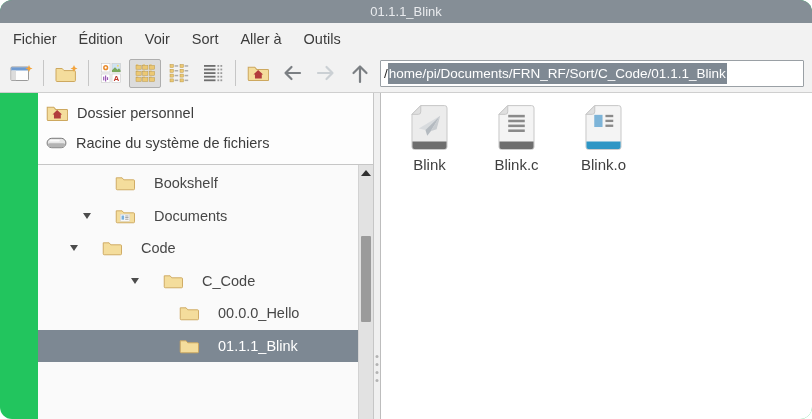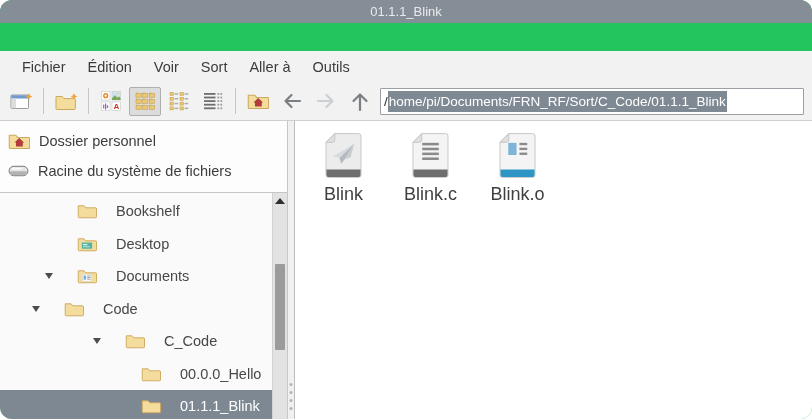--- a/index.html
+++ b/index.html
@@ -5,40 +5,40 @@
   * { box-sizing: border-box; margin: 0; padding: 0; }
   html,body { background:#fff; }
   body { font-family:"Liberation Sans","DejaVu Sans",sans-serif; }
   .window { position:relative; width:812px; height:419px; overflow:hidden; background:#22c55e;border-radius:12px; }
 
   
   .titlebar { height:23px; background:var(--titlebar,#858E96); color:#E9EBEE;
     font-size:13px; display:flex; align-items:center; justify-content:center; }
 
   
-  .menubar { height:31px; background:var(--toolbar-bg,#f2f2f2); display:flex; align-items:center; padding-left:11px;margin-top:28px; }
+  .menubar { height:31px; background:var(--toolbar-bg,#f2f2f2); display:flex; align-items:center; padding-left:2px; }
   .menu-item { font-size:14.5px; color:#3b3b3b; padding:5px 11px; cursor:default; }
 
   
   .toolbar { height:39px; background:var(--toolbar-bg,#f2f2f2); border-bottom:1px solid #cfcfcf;
     display:flex; align-items:center; padding:0 4px; }
   .tb-group { display:flex; align-items:center; }
   .tb-btn { width:32px; height:29px; display:flex; align-items:center; justify-content:center;
     border:1px solid transparent; border-radius:2px; margin:0 1px; }
   .tb-btn.active { background:#dcdcdc; border-color:#aeaeae; }
   .tb-sep { width:1px; height:26px; background:#c6c6c6; margin:0 5px; }
   .icn { display:inline-flex; } .icn svg { display:block; }
   .pathbar { flex:1; height:27px; margin:0 4px 0 3px; background:#fff; border:1px solid #9aa0a5;
     border-radius:1px; display:flex; align-items:center; padding:0 3px; overflow:hidden; white-space:nowrap; }
   .path-prefix { font-size:13.5px; color:#2b2b2b; }
   .path-selected { font-size:13.5px; color:#fff; background:var(--path-sel,#7F8993); padding:3px 1px; }
 
   
   .content { display:flex; height:326px; }
-  .sidebar { width:288px; display:flex; flex-direction:column; }
+  .sidebar { width:336px; display:flex; flex-direction:column;margin-left:38px; }
   .places { height:72px; background:#fdfdfd; border-right:1px solid #c6c6c6; border-bottom:1px solid #c6c6c6;
     padding-top:5px; }
   .place-row { height:30px; display:flex; align-items:center; padding-left:8px; gap:9px; }
   .place-label { font-size:14.5px; color:#3d3d3d; }
 
   .treewrap { position:relative; flex:1; background:#fafafa; border-right:1px solid #c6c6c6; overflow:hidden; }
   .tree { padding-top:2px; }
   .tree-row { height:32.5px; display:flex; align-items:center; gap:12px; }
   .tree-row .exp { width:20px; display:flex; align-items:center; justify-content:flex-start; }
   .tri-down { width:0; height:0; border-left:4.5px solid transparent; border-right:4.5px solid transparent;
@@ -59,21 +59,21 @@
   
   .splitter { width:6px; background:#f0f0f0; position:relative; }
   .grip { position:absolute; top:262px; left:50%; transform:translateX(-50%); display:flex; flex-direction:column; gap:5px; }
   .grip i { width:3px; height:3px; background:#b3b3b3; border-radius:50%; display:block; }
 
   
   .main-pane { flex:1; background:#fff; border-left:1px solid #bdbdbd; }
   .files { display:flex; padding:9px 0 0 5px; }
   .file-item { width:87px; display:flex; flex-direction:column; align-items:center; }
   .file-item .icn { margin-top:2px; }
-  .file-label { margin-top:5px; font-size:18px; color:#3f3f3f; }
+  .file-label { margin-top:5px; font-size:15px; color:#3f3f3f; }
 </style>
 </head>
 <body>
 
 <div class="window" style="--titlebar: #858E96; --sel: #7D8893; --path-sel: #7F8993; --toolbar-bg: #F2F2F2;">
 
   <div class="titlebar">
     <span>01.1.1_Blink</span>
   </div>
 
@@ -260,32 +260,20 @@
             <div class="tree-row" style="padding-left: 45px;">
               <span class="exp"></span>
               <span class="icn">
                 <svg viewBox="0 0 21 17" width="20" height="16">
                   <path d="M1.2 3 h6.2 l1.8 2.1 h10.4 a1 1 0 0 1 1 1 v8.6 a1 1 0 0 1 -1 1 H2.2 a1 1 0 0 1 -1 -1 Z" fill="#F4DD9C" stroke="#CDA85F" stroke-width="1"></path>
                 </svg>
               </span>
               <span class="tree-label">Bookshelf</span>
             </div>
             <div class="tree-row" style="padding-left: 45px;">
-              <span class="exp"></span>
-              <span class="icn">
-                <svg viewBox="0 0 21 17" width="20" height="16">
-                  <path d="M1.2 3 h6.2 l1.8 2.1 h10.4 a1 1 0 0 1 1 1 v8.6 a1 1 0 0 1 -1 1 H2.2 a1 1 0 0 1 -1 -1 Z" fill="#F4DD9C" stroke="#CDA85F" stroke-width="1"></path>
-                  <rect x="5" y="7" width="11" height="6.5" rx="0.8" fill="#56B3A4"></rect>
-                  <rect x="6.3" y="8.4" width="4.6" height="1.4" fill="#D9F2EC"></rect>
-                  <rect x="6.3" y="10.6" width="7.2" height="1.4" fill="#9FDCCF"></rect>
-                </svg>
-              </span>
-              <span class="tree-label">Desktop</span>
-            </div>
-            <div class="tree-row" style="padding-left: 45px;">
               <span class="exp">
                 <i class="tri-down"></i>
               </span>
               <span class="icn">
                 <svg viewBox="0 0 21 17" width="20" height="16">
                   <path d="M1.2 3 h6.2 l1.8 2.1 h10.4 a1 1 0 0 1 1 1 v8.6 a1 1 0 0 1 -1 1 H2.2 a1 1 0 0 1 -1 -1 Z" fill="#F4DD9C" stroke="#CDA85F" stroke-width="1"></path>
                   <rect x="5.5" y="6.6" width="10" height="7.4" fill="#FDFDFD" stroke="#CFCFCF" stroke-width="0.6"></rect>
                   <rect x="6.8" y="8" width="2.8" height="4.4" fill="#76AEDE"></rect>
                   <rect x="10.7" y="8" width="3.6" height="1" fill="#9B9B9B"></rect>
                   <rect x="10.7" y="9.7" width="3.6" height="1" fill="#9B9B9B"></rect>

